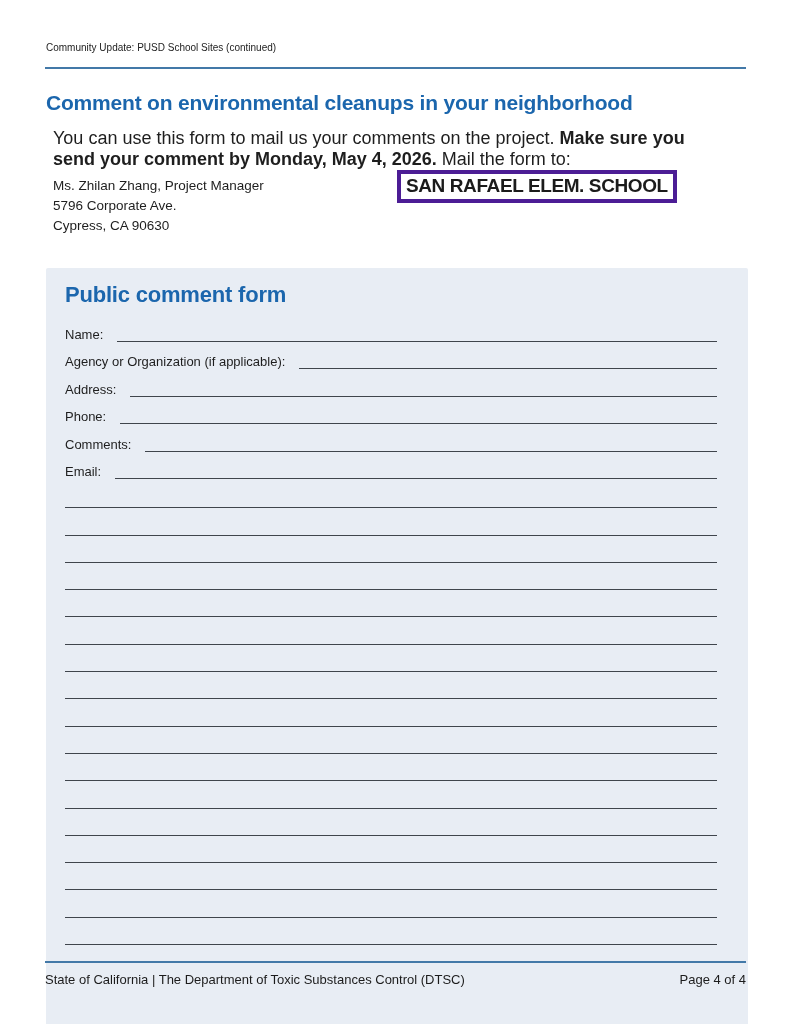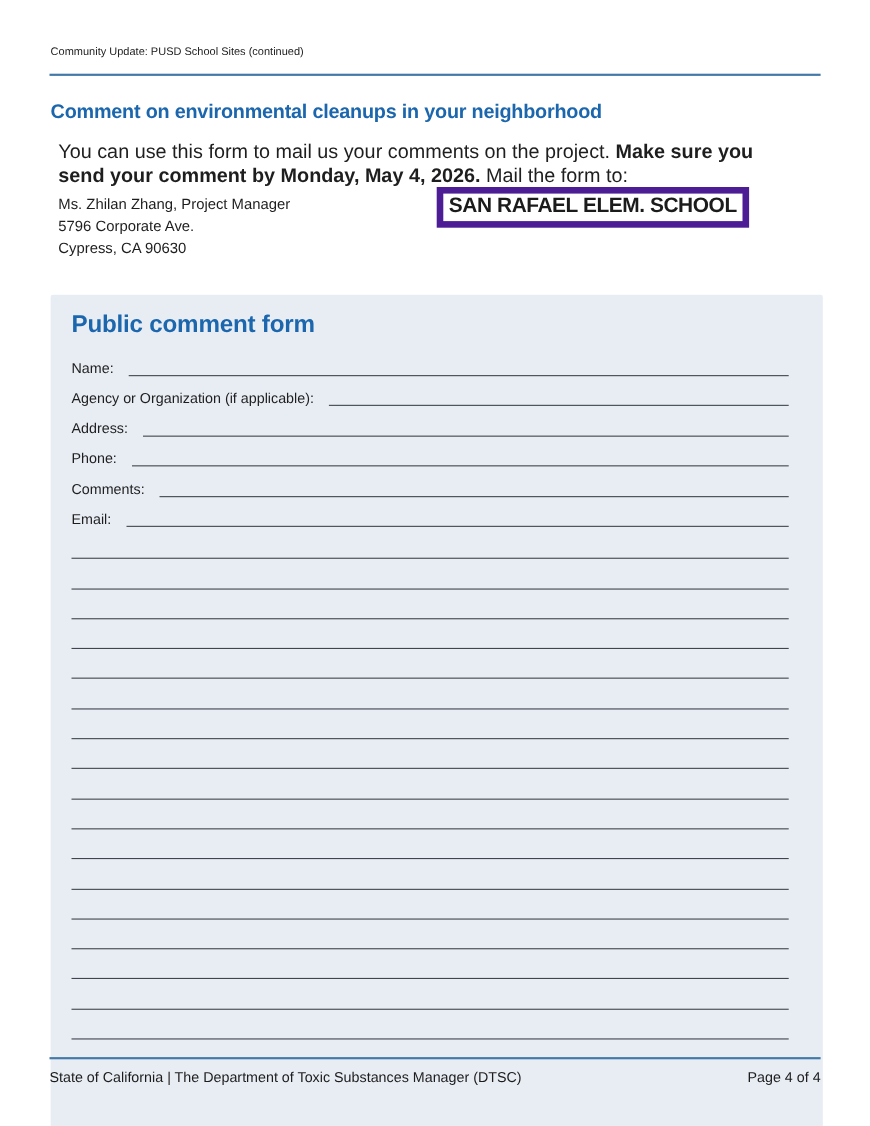--- a/index.html
+++ b/index.html
@@ -25,21 +25,21 @@
     position: absolute;
     left: 45px; right: 45px; top: 67px;
     height: 2px;
     background: #4379a8;
   }
 
   
   .main-heading {
     position: absolute;
     left: 46px; top: 91px;
-    font-size: 18px;
+    font-size: 21px;
     font-weight: bold;
     color: #1b66ad;
     letter-spacing: -0.2px;
   }
 
   
   .intro {
     position: absolute;
     left: 53px; top: 128px;
     width: 672px;
@@ -55,21 +55,21 @@
     left: 53px; top: 176px;
     font-size: 13.5px;
     line-height: 19.8px;
     color: #1e1e1e;
   }
 
   
   .school-box {
     position: absolute;
     left: 397px; top: 170px;
-    border: 6px solid #4c1d95;
+    border: 4px solid #4c1d95;
     padding: 1px 5px 2px 5px;
     font-size: 19px;
     font-weight: bold;
     letter-spacing: -0.4px;
     color: #1b1b1b;
     background: #ffffff;
     white-space: nowrap;
   }
 
   
@@ -203,17 +203,17 @@
         <div class="comment-line"></div>
         <div class="comment-line"></div>
         <div class="comment-line"></div>
         <div class="comment-line"></div>
         <div class="comment-line"></div>
       </div>
   </div>
 
   <div class="ftr-rule"></div>
   <div class="ftr-text">
-    <span>State of California | The Department of Toxic Substances Manager (DTSC)</span>
+    <span>State of California | The Department of Toxic Substances Control (DTSC)</span>
     <span>Page 4 of 4</span>
   </div>
 
 </div>
 
 </body></html>

